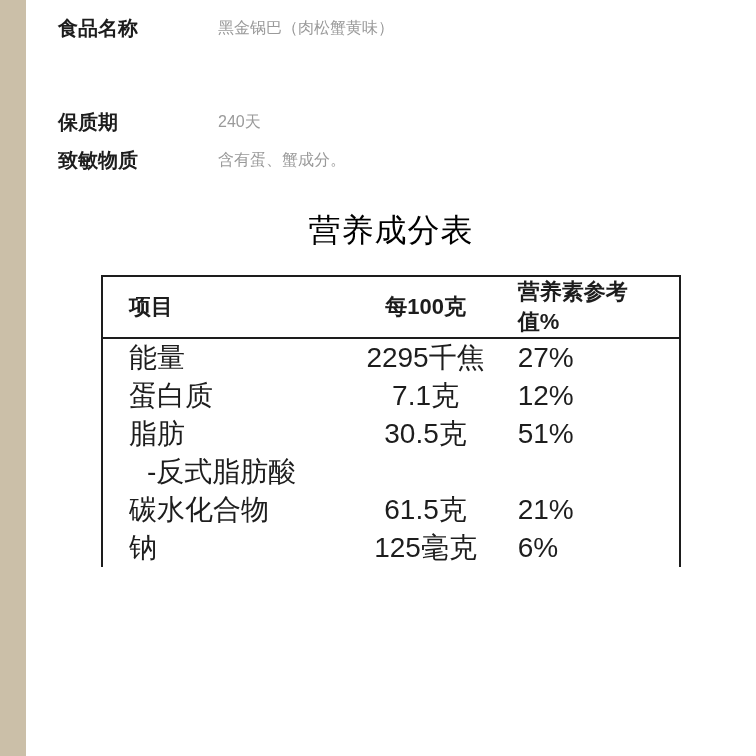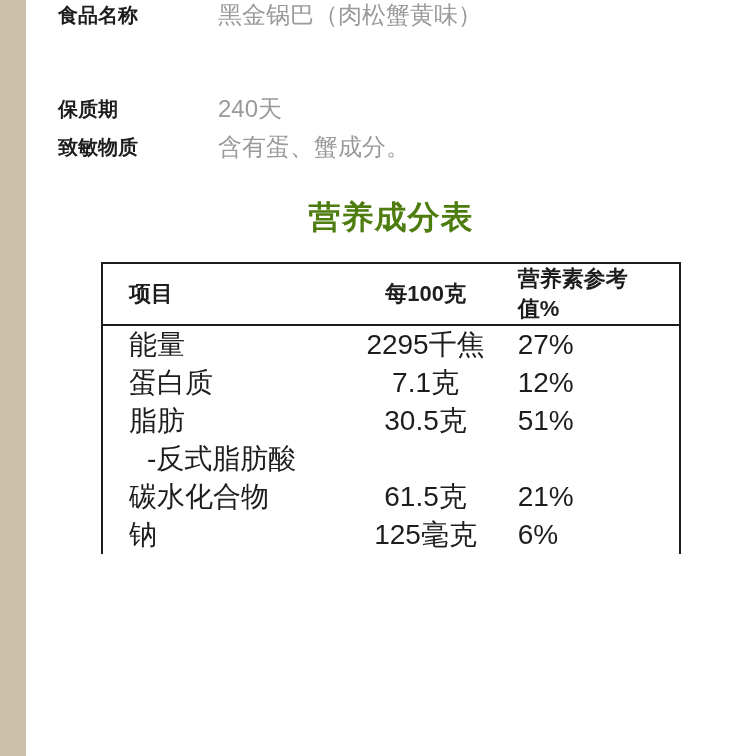--- a/index.html
+++ b/index.html
@@ -33,45 +33,45 @@
   }
 
   
   .info {
     padding: 0 26px 0 32px;
   }
   .info-row {
     display: flex;
     align-items: flex-start;
   }
-  .info-row.first { padding-top: 0; align-items: center; }
+  .info-row.first { padding-top: 13px; align-items: center; }
   .info-label {
     flex: 0 0 160px;
     font-size: 20px;
     font-weight: bold;
     color: #1d1d1d;
     line-height: 30px;
   }
   .info-value {
     flex: 1 1 auto;
-    font-size: 24px;
+    font-size: 16px;
     color: #9a9a9a;
     line-height: 30px;
     white-space: pre-line;
   }
   .gap-lg { height: 46px; }
   .gap-md { height: 18px; }
   .gap-sm { height: 8px; }
 
   
   .nutri-title {
     text-align: center;
     font-size: 32px;
-    font-weight: bold;
-    color: #4d7c0f;
+    font-weight: normal;
+    color: #000000;
     margin-top: 34px;
     margin-bottom: 22px;
     letter-spacing: 1px;
   }
 
   
   .table-wrap {
     margin: 0 auto;
     width: 580px;
     border: 2px solid #1d1d1d;

